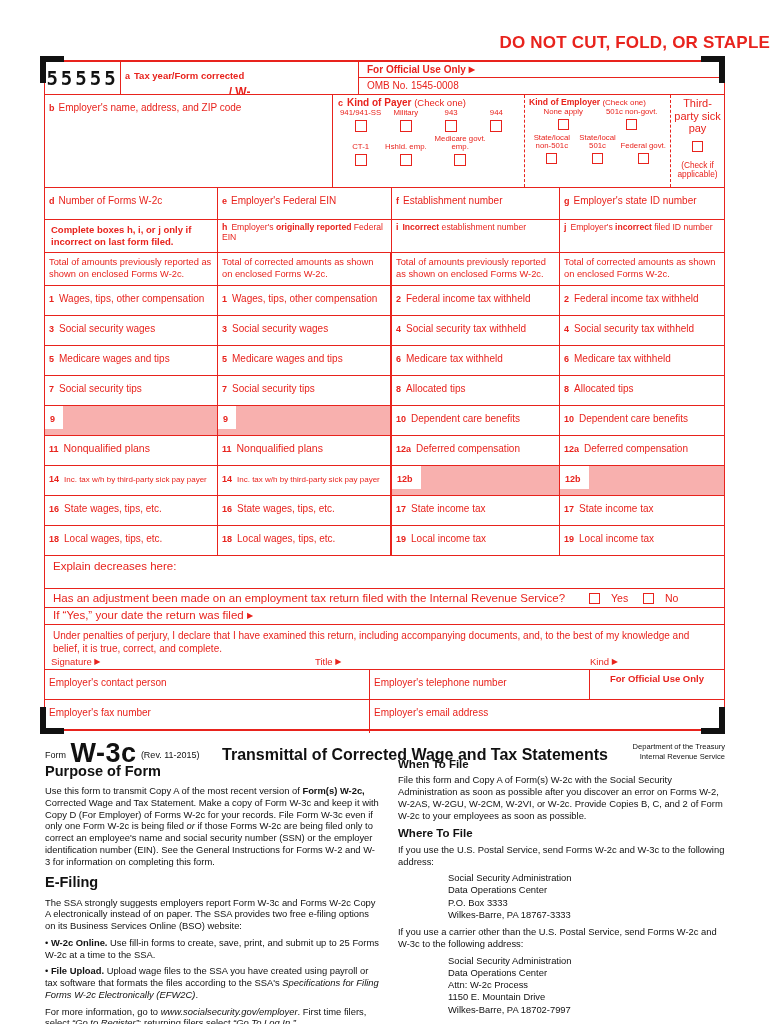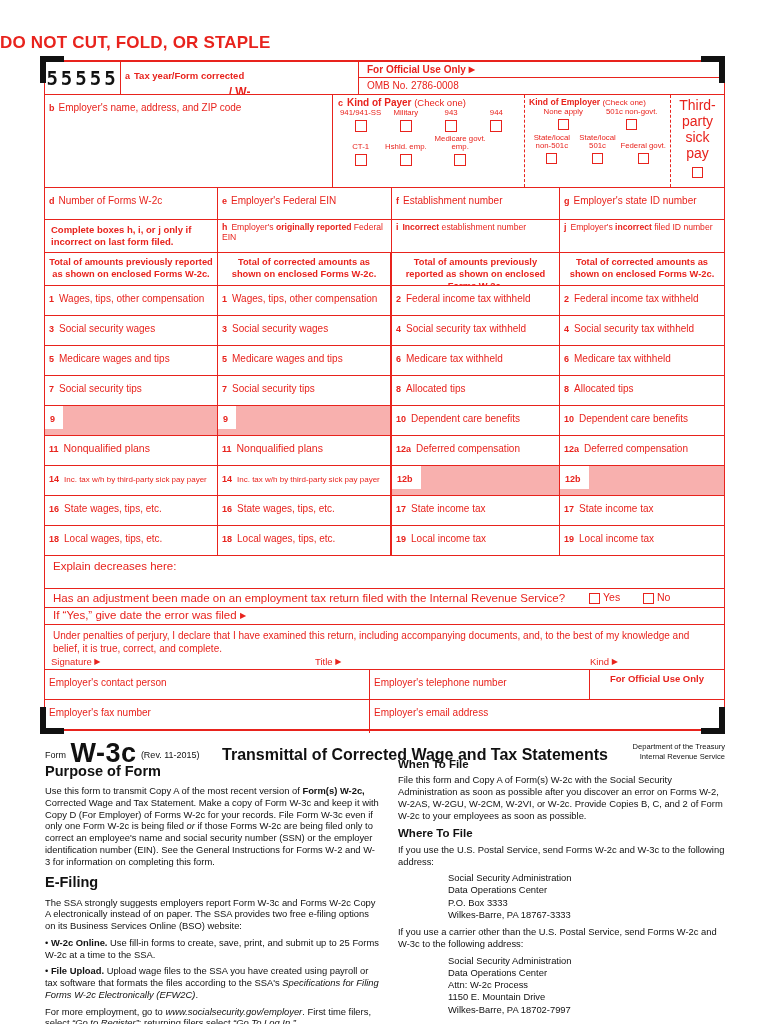--- a/index.html
+++ b/index.html
@@ -3,21 +3,21 @@
 <meta charset="utf-8">
 <style>
   :root{
     --red:#e8231d;
     --pink:#f8b0ae;
     --ink:#111111;
   }
   *{box-sizing:border-box;margin:0;padding:0}
   body{margin:0;background:#ffffff;font-family:"Liberation Sans",sans-serif}
   .page{position:relative;width:770px;height:1024px;background:#fff;overflow:hidden;color:var(--red)}
-  .page-title{position:absolute;top:33px;left:0;width:770px;text-align:left;
+  .page-title{position:absolute;top:33px;left:0;width:770px;text-align:right;
     font-size:17px;font-weight:bold;color:var(--red);letter-spacing:.2px}
 
   
   .form{position:absolute;left:44px;top:60px;width:681px;height:671px;
     border:1px solid var(--red);border-top:2.5px solid var(--red);border-bottom:2.5px solid var(--red)}
   .band{position:absolute;left:0;right:0;display:flex;border-bottom:1px solid var(--red)}
   .cell{position:relative;padding:2px 4px;overflow:hidden}
   .br{border-right:1px solid var(--red)}
   .brd{border-right:1px dashed var(--red)}
   .thick{border-right-width:2.5px}
@@ -41,53 +41,53 @@
   .boxb{width:288px}
   .payer{width:192px;padding:2px 5px}
   .employer{width:146px;padding:2px 4px}
   .thirdparty{flex:1;text-align:center;padding:2px 2px}
   .ck-head{font-size:9.5px;margin-bottom:1px}
   .ck-head b{font-size:10px}
   .ck-row{display:flex;text-align:center}
   .ck-col{flex:1;font-size:7.8px;line-height:1.1;display:flex;flex-direction:column;align-items:center;justify-content:flex-end}
   .cb{display:inline-block;width:12px;height:12px;border:1px solid var(--red);background:#fff;margin-top:2px}
   .cb.sm{width:11px;height:11px}
-  .tp-lbl{font-size:14px;line-height:1.15}
+  .tp-lbl{font-size:11px;line-height:1.15}
   .tp-hint{font-size:8.3px;line-height:1.15;margin-top:5px}
 
   
   .rowD{top:126px;height:32px}
   .rowH{top:158px;height:33px}
   .c1{width:173px}.c2{width:174px}.c3{width:168px}.c4{flex:1}
   .note{font-weight:bold;font-size:9.5px;line-height:1.25;padding:4px 6px}
   .hij{font-size:8.6px}
   .hij .letter{font-size:8.8px}
 
   
   .rowT{top:191px;height:33px}
-  .tot{font-weight:bold;font-size:9.3px;line-height:1.3;text-align:center;padding-top:3px}
+  .tot{font-weight:normal;font-size:9.3px;line-height:1.3;text-align:left;padding-top:3px}
 
   
   .g0{top:224px}.g1{top:254px}.g2{top:284px}.g3{top:314px}.g4{top:344px}
   .g5{top:374px}.g6{top:404px}.g7{top:434px}.g8{top:464px}
   .gband{height:30px}
   .amt .n{font-weight:bold;font-size:9px;margin-right:5px}
   .amt .t{font-size:10px}
   .amt.big .t{font-size:10.5px}
   .amt.small .t{font-size:8px}
   .shade{background:var(--pink);padding:0}
   .chip{display:inline-block;background:#fff;padding:2px 8px 3px 5px}
   .chip .n{font-weight:bold;font-size:9px}
 
   
   .rowEX{top:494px;height:33px}
   .explain{font-size:11.5px;padding:4px 8px}
   .rowAD{top:527px;height:19px;align-items:center}
   .question{font-size:11.5px;padding-left:8px}
-  .ynbox{position:absolute;font-size:10.5px;display:flex;gap:3px}
+  .ynbox{position:absolute;font-size:10.5px;display:flex;align-items:center;gap:11px}
   .yn-yes{left:544px;top:2px}
   .yn-no{left:598px;top:2px}
   .rowIF{top:546px;height:17px}
   .ifyes{font-size:11.5px;padding:1px 8px}
   .rowPJ{top:563px;height:30px;border-bottom:none}
   .perjury{font-size:10px;line-height:1.3;padding:4px 8px}
   .rowSG{top:593px;height:15px}
   .sg{position:absolute;font-size:9.5px;top:1px}
   .sg1{left:6px}.sg2{left:270px}.sg3{left:545px}
   .rowCT{top:608px;height:30px}
@@ -131,21 +131,21 @@
   <div class="form">
 
     <div class="band rowA">
       <div class="cell boxnum br">55555</div>
       <div class="cell boxa br">
         <span class="letter">a</span><b style="font-size:9.5px">Tax year/Form corrected</b>
         <div class="vline"><span class="dots"></span><b>/ W-</b><span class="dots"></span></div>
       </div>
       <div class="cell boxofficial">
         <div class="l1"><span>For Official Use Only</span> <span class="arrow">▶</span></div>
-        <div class="l2">OMB No. 2786-0008</div>
+        <div class="l2">OMB No. 1545-0008</div>
       </div>
     </div>
 
     <div class="band rowBC">
       <div class="cell boxb br">
         <span class="letter">b</span><span class="lbl">Employer's name, address, and ZIP code</span>
       </div>
       <div class="cell payer brd">
         <div class="ck-head"><span class="letter">c</span><b>Kind of Payer</b> <span>(Check one)</span></div>
         <div class="ck-row">
@@ -302,21 +302,21 @@
           <span class="cb sm"></span>
           <span>Yes</span>
         </span>
       <span class="ynbox yn-no">
           <span class="cb sm"></span>
           <span>No</span>
         </span>
     </div>
 
     <div class="band rowIF">
-      <div class="ifyes"><span>If “Yes,” give date the error was filed</span> <span class="arrow">▶</span></div>
+      <div class="ifyes"><span>If “Yes,” your date the return was filed</span> <span class="arrow">▶</span></div>
     </div>
 
     <div class="band rowPJ">
       <div class="perjury">Under penalties of perjury, I declare that I have examined this return, including accompanying documents, and, to the best of my knowledge and belief, it is true, correct, and complete.</div>
     </div>
 
     <div class="band rowSG">
       <span class="sg sg1"><span>Signature</span> <span class="arrow">▶</span></span>
       <span class="sg sg2"><span>Title</span> <span class="arrow">▶</span></span>
       <span class="sg sg3"><span>Kind</span> <span class="arrow">▶</span></span>
@@ -350,21 +350,21 @@
     </span>
   </div>
 
   <div class="col col-left">
     <div class="h-big">Purpose of Form</div>
     <p><span>Use this form to transmit Copy A of the most recent version of </span><b>Form(s) W-2c,</b><span> Corrected Wage and Tax Statement. Make a copy of Form W-3c and keep it with Copy D (For Employer) of Forms W-2c for your records. File Form W-3c even if only one Form W-2c is being filed </span><i>or</i><span> if those Forms W-2c are being filed only to correct an employee's name and social security number (SSN) or the employer identification number (EIN). See the General Instructions for Forms W-2 and W-3 for information on completing this form.</span></p>
     <div class="h-big">E-Filing</div>
     <p>The SSA strongly suggests employers report Form W-3c and Forms W-2c Copy A electronically instead of on paper. The SSA provides two free e-filing options on its Business Services Online (BSO) website:</p>
     <p><span>• </span><b>W-2c Online.</b><span> Use fill-in forms to create, save, print, and submit up to 25 Forms W-2c at a time to the SSA.</span></p>
     <p><span>• </span><b>File Upload.</b><span> Upload wage files to the SSA you have created using payroll or tax software that formats the files according to the SSA's </span><i>Specifications for Filing Forms W-2c Electronically (EFW2C)</i><span>.</span></p>
-    <p><span>For more employment, go to </span><i>www.socialsecurity.gov/employer</i><span>. First time filers, select </span><i>“Go to Register”</i><span>; returning filers select </span><i>“Go To Log In.”</i></p>
+    <p><span>For more information, go to </span><i>www.socialsecurity.gov/employer</i><span>. First time filers, select </span><i>“Go to Register”</i><span>; returning filers select </span><i>“Go To Log In.”</i></p>
 
   </div>
 
   <div class="col col-right">
     <div class="h-sm">When To File</div>
     <p>File this form and Copy A of Form(s) W-2c with the Social Security Administration as soon as possible after you discover an error on Forms W-2, W-2AS, W-2GU, W-2CM, W-2VI, or W-2c. Provide Copies B, C, and 2 of Form W-2c to your employees as soon as possible.</p>
     <div class="h-sm">Where To File</div>
     <p>If you use the U.S. Postal Service, send Forms W-2c and W-3c to the following address:</p>
     <div class="addr">
       <div>Social Security Administration</div>

